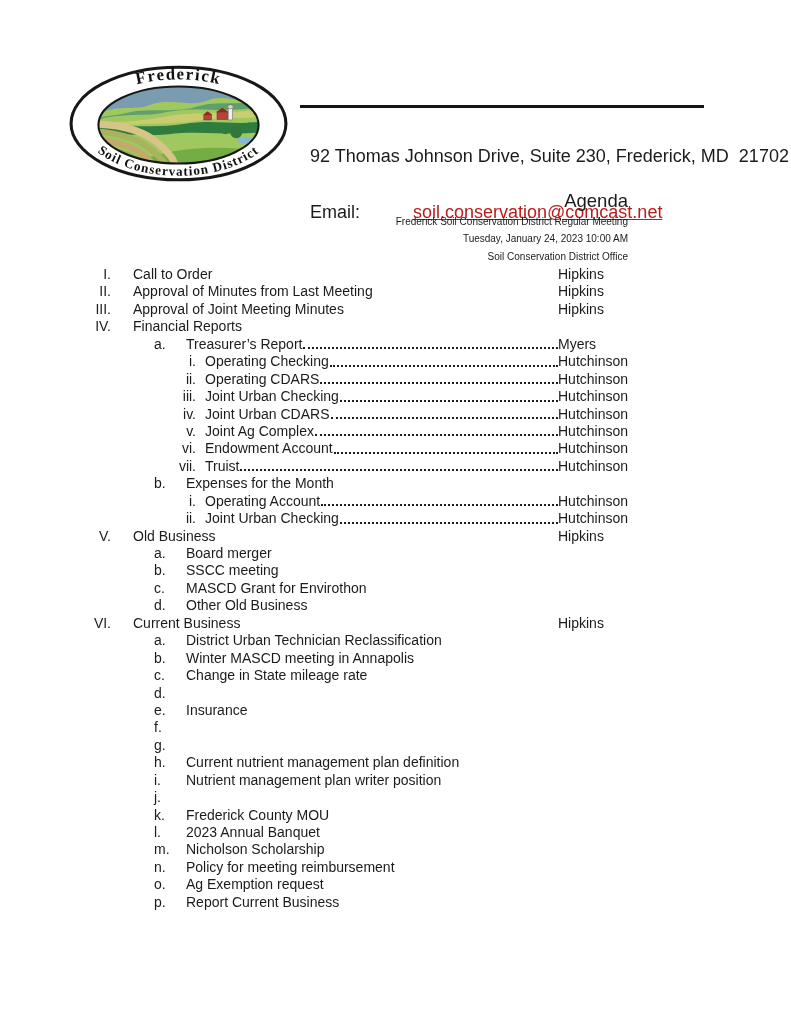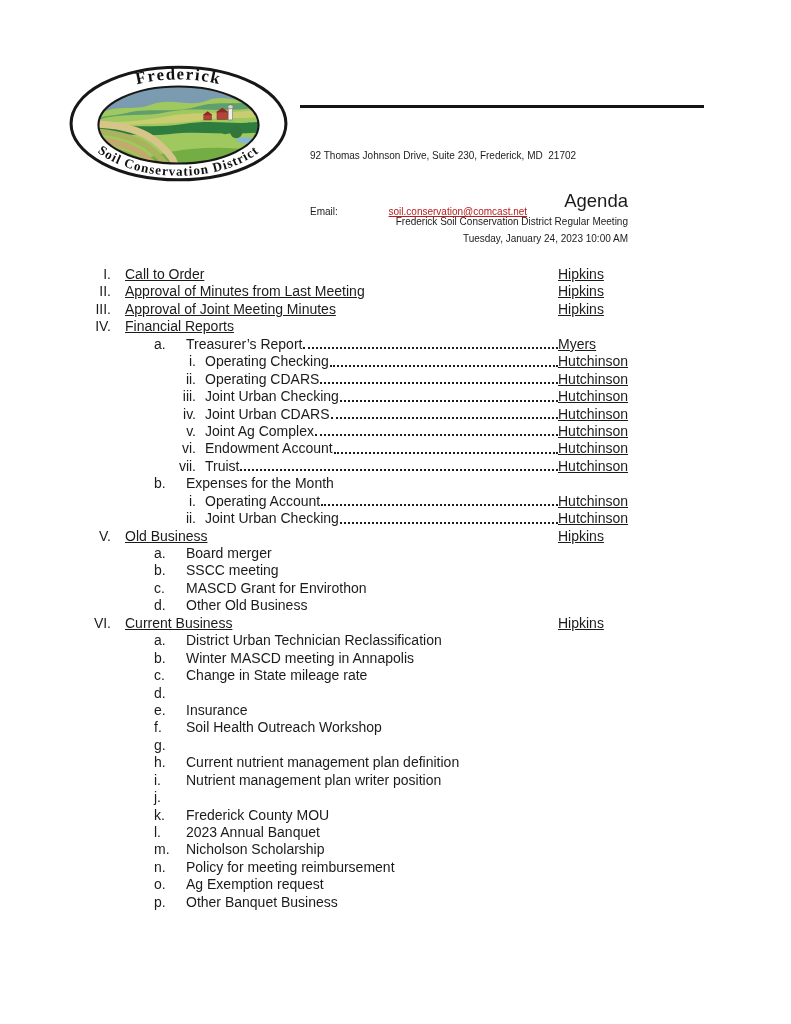--- a/index.html
+++ b/index.html
@@ -15,21 +15,21 @@
 
   
   .logo { position:absolute; left:67px; top:64px; width:223px; height:119px; }
 
   .header-rule {
     position:absolute; left:300px; top:105px; width:404px; height:0;
     border-top:3px solid #151515;
   }
   .address-block {
     position:absolute; left:310px; top:110px;
-    font-size:10px; line-height:18.6px; white-space:pre;
+    font-size:18px; line-height:18.6px; white-space:pre;
   }
   .email-line a {
     color:#b91c1c; text-decoration:underline; font-weight:400;margin-left:48px;
   }
 
   
   .title-block {
     position:absolute; left:75px; top:189px; width:553px;
     text-align:right;
   }
@@ -38,29 +38,29 @@
 
   
   .agenda-list { position:absolute; left:75px; top:266px; width:553px; }
   .row {
     display:flex; align-items:baseline;
     height:17.45px; font-size:14px; line-height:17.45px;
     white-space:nowrap;
   }
   .marker { flex:0 0 auto; }
   .lvl1 .marker { width:36px; text-align:right; }
-  .lvl1 .itext  { margin-left:14px;text-decoration:underline; }
+  .lvl1 .itext  { margin-left:22px; }
   .lvl2 .marker { margin-left:79px; width:19px; text-align:left; }
   .lvl2 .itext  { margin-left:13px; }
   .lvl3 .marker { margin-left:61px; width:60px; text-align:right; }
   .lvl3 .itext  { margin-left:9px; }
   .itext { flex:0 0 auto; }
   .fill  { flex:1 1 auto; align-self:flex-end; height:0; margin-bottom:4px; }
   .fill.dots { border-bottom:2px dotted #1c1c1c; margin-left:1px; margin-right:0; }
-  .presenter { flex:0 0 auto; width:70px; text-align:left; padding-left:0;text-decoration:underline; }
+  .presenter { flex:0 0 auto; width:70px; text-align:left; padding-left:0; }
 </style>
 </head>
 <body>
 
 <div class="page">
 
   <svg class="logo" viewBox="0 0 440 234" xmlns="http://www.w3.org/2000/svg" aria-hidden="true">
     <defs>
       <clipPath id="innerClip">
           <ellipse cx="220" cy="120" rx="158" ry="76"></ellipse>
@@ -116,20 +116,21 @@
   <div class="header-rule"></div>
   <div class="address-block">
     <div>92 Thomas Johnson Drive, Suite 230, Frederick, MD  21702</div>
     <div class="email-line"><span>Email: </span><a href="#">soil.conservation@comcast.net</a></div>
   </div>
 
   <div class="title-block">
     <div class="doc-title">Agenda</div>
     <div class="subtitle">Frederick Soil Conservation District Regular Meeting</div>
     <div class="subtitle">Tuesday, January 24, 2023 10:00 AM</div>
+    <div class="subtitle">Soil Conservation District Office</div>
   </div>
 
   <div class="agenda-list">
       <div class="row lvl1">
         <span class="marker">I.</span>
         <span class="itext">Call to Order</span>
         <span class="fill"></span>
         <span class="presenter">Hipkins</span>
       </div>
       <div class="row lvl1">
@@ -276,21 +277,20 @@
         <span class="presenter"></span>
       </div>
       <div class="row lvl2">
         <span class="marker">e.</span>
         <span class="itext">Insurance</span>
         <span class="fill"></span>
         <span class="presenter"></span>
       </div>
       <div class="row lvl2">
         <span class="marker">f.</span>
-        <span class="itext">Soil Health Outreach Workshop</span>
         <span class="fill"></span>
         <span class="presenter"></span>
       </div>
       <div class="row lvl2">
         <span class="marker">g.</span>
         <span class="fill"></span>
         <span class="presenter"></span>
       </div>
       <div class="row lvl2">
         <span class="marker">h.</span>
@@ -334,19 +334,19 @@
         <span class="presenter"></span>
       </div>
       <div class="row lvl2">
         <span class="marker">o.</span>
         <span class="itext">Ag Exemption request</span>
         <span class="fill"></span>
         <span class="presenter"></span>
       </div>
       <div class="row lvl2">
         <span class="marker">p.</span>
-        <span class="itext">Other Banquet Business</span>
+        <span class="itext">Report Current Business</span>
         <span class="fill"></span>
         <span class="presenter"></span>
       </div>
     </div>
 
 </div>
 
 </body></html>

